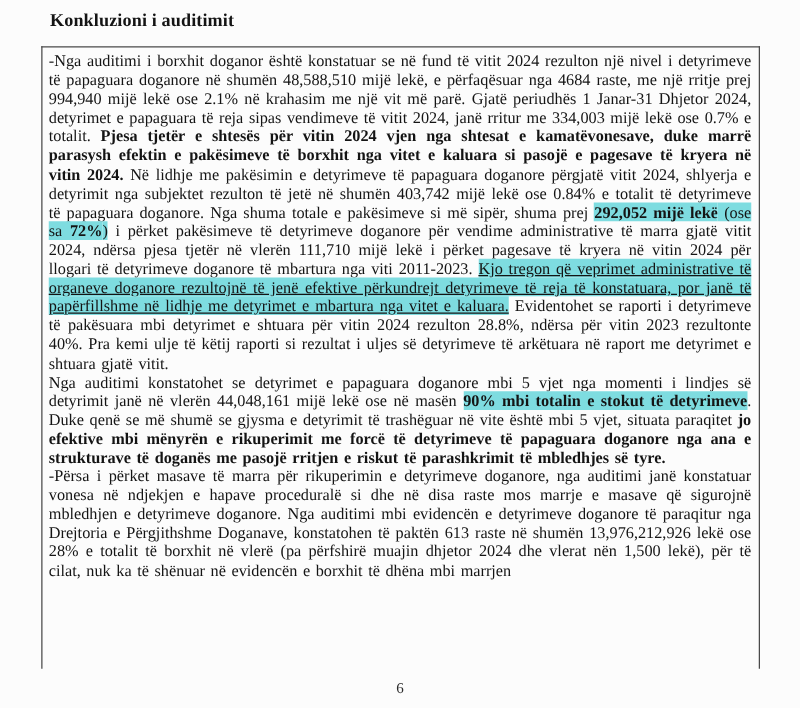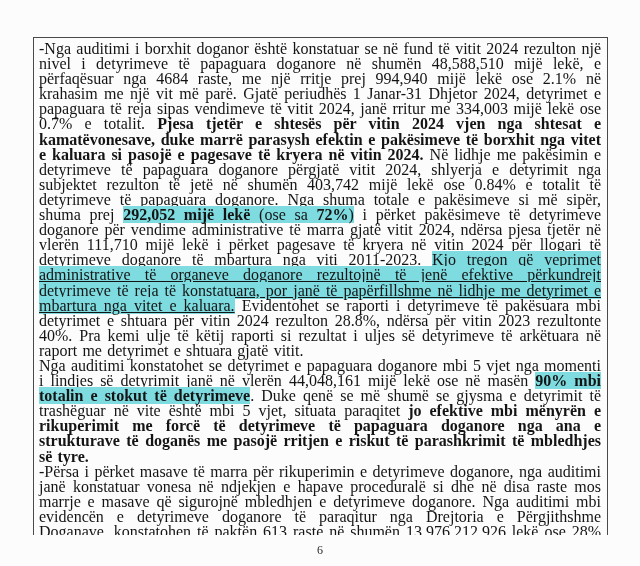--- a/index.html
+++ b/index.html
@@ -23,21 +23,21 @@
     letter-spacing: 0.1px;
   }
   .textbox {
     position: absolute;
     left: 33px; top: 37px;
     width: 575px;
     height: 498px;
     border: 1px solid #4a4a4a;
     border-bottom: none;
     padding: 3px 6px 0 5px;
-    font-size: 16px;
+    font-size: 13px;
     line-height: 15.1px;
     text-align: justify;
     word-spacing: 1.2px;
     overflow: hidden;
   }
   .para { margin: 0; }
   .b { font-weight: bold; }
   .u { text-decoration: underline; }
   .hl { background: var(--hl, #7edce0); }
   .pagenum {
@@ -46,20 +46,21 @@
     width: 640px;
     text-align: center;
     font-size: 12px;
     color: #2a2a2a;
   }
 </style>
 </head>
 <body>
 
 <div class="page">
+  <h1 class="title">Konkluzioni i auditimit</h1>
 
   <div class="textbox">
       <p class="para"><span>-Nga auditimi i borxhit doganor është konstatuar se në fund të vitit 2024 rezulton një nivel i detyrimeve të papaguara doganore në shumën 48,588,510 mijë lekë, e përfaqësuar nga 4684 raste, me një rritje prej 994,940 mijë lekë ose 2.1% në krahasim me një vit më parë. Gjatë periudhës 1 Janar-31 Dhjetor 2024, detyrimet e papaguara të reja sipas vendimeve të vitit 2024, janë rritur me 334,003 mijë lekë ose 0.7% e totalit. </span><span class="b">Pjesa tjetër e shtesës për vitin 2024 vjen nga shtesat e kamatëvonesave, duke marrë parasysh efektin e pakësimeve të borxhit nga vitet e kaluara si pasojë e pagesave të kryera në vitin 2024.</span><span> Në lidhje me pakësimin e detyrimeve të papaguara doganore përgjatë vitit 2024, shlyerja e detyrimit nga subjektet rezulton të jetë në shumën 403,742 mijë lekë ose 0.84% e totalit të detyrimeve të papaguara doganore. Nga shuma totale e pakësimeve si më sipër, shuma prej </span><span class="b hl">292,052 mijë lekë</span><span class="hl"> (ose sa </span><span class="b hl">72%</span><span class="hl">)</span><span> i përket pakësimeve të detyrimeve doganore për vendime administrative të marra gjatë vitit 2024, ndërsa pjesa tjetër në vlerën 111,710 mijë lekë i përket pagesave të kryera në vitin 2024 për llogari të detyrimeve doganore të mbartura nga viti 2011-2023. </span><span class="u hl">Kjo tregon që veprimet administrative të organeve doganore rezultojnë të jenë efektive përkundrejt detyrimeve të reja të konstatuara, por janë të papërfillshme në lidhje me detyrimet e mbartura nga vitet e kaluara.</span><span> Evidentohet se raporti i detyrimeve të pakësuara mbi detyrimet e shtuara për vitin 2024 rezulton 28.8%, ndërsa për vitin 2023 rezultonte 40%. Pra kemi ulje të këtij raporti si rezultat i uljes së detyrimeve të arkëtuara në raport me detyrimet e shtuara gjatë vitit.</span></p>
       <p class="para"><span>Nga auditimi konstatohet se detyrimet e papaguara doganore mbi 5 vjet nga momenti i lindjes së detyrimit janë në vlerën 44,048,161 mijë lekë ose në masën </span><span class="b hl">90% mbi totalin e stokut të detyrimeve</span><span>. Duke qenë se më shumë se gjysma e detyrimit të trashëguar në vite është mbi 5 vjet, situata paraqitet </span><span class="b">jo efektive mbi mënyrën e rikuperimit me forcë të detyrimeve të papaguara doganore nga ana e strukturave të doganës me pasojë rritjen e riskut të parashkrimit të mbledhjes së tyre.</span></p>
       <p class="para"><span>-Përsa i përket masave të marra për rikuperimin e detyrimeve doganore, nga auditimi janë konstatuar vonesa në ndjekjen e hapave proceduralë si dhe në disa raste mos marrje e masave që sigurojnë mbledhjen e detyrimeve doganore. Nga auditimi mbi evidencën e detyrimeve doganore të paraqitur nga Drejtoria e Përgjithshme Doganave, konstatohen të paktën 613 raste në shumën 13,976,212,926 lekë ose 28% e totalit të borxhit në vlerë (pa përfshirë muajin dhjetor 2024 dhe vlerat nën 1,500 lekë), për të cilat, nuk ka të shënuar në evidencën e borxhit të dhëna mbi marrjen</span></p>
     </div>
 
   <div class="pagenum">6</div>
 </div>
 

